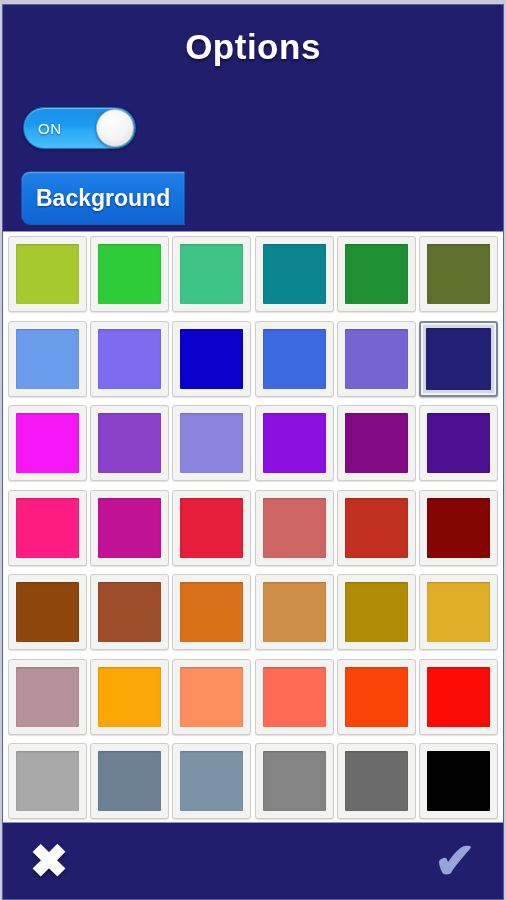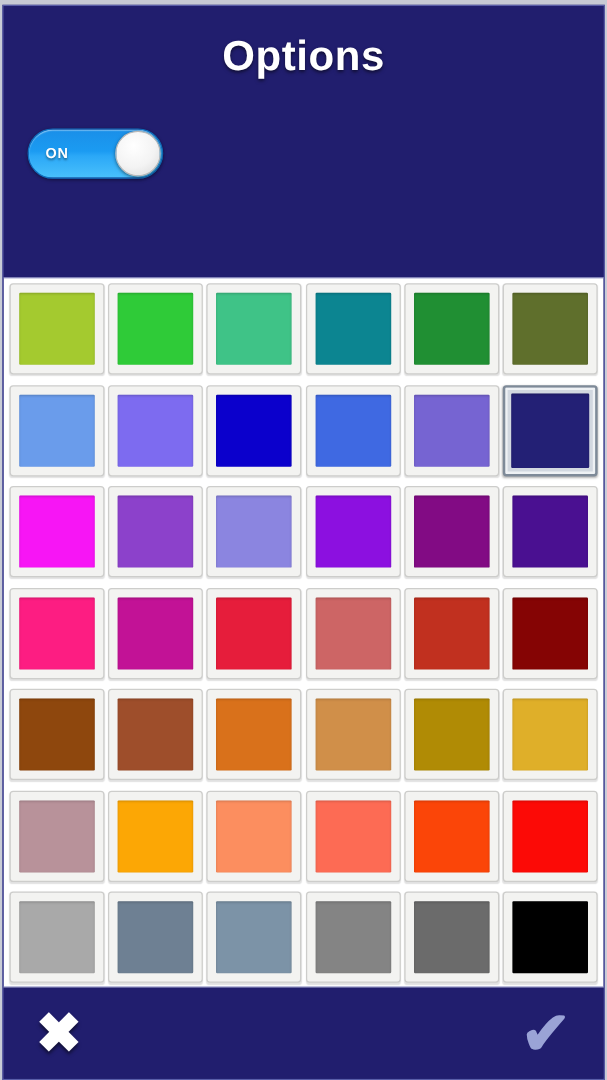--- a/index.html
+++ b/index.html
@@ -81,22 +81,22 @@
     background: linear-gradient(180deg,#1a8fe8 0%, #1b9bf2 45%, #2ba8f7 55%, #49c0fb 100%);
     border: 1px solid #0f6fbd;
     box-shadow: inset 0 1px 1px rgba(255,255,255,0.45), 0 1px 3px rgba(0,0,0,0.45);
     cursor: pointer;
   }
   .switch-text {
     position: absolute;
     left: 14px; top: 50%;
     transform: translateY(-50%);
     color: #ffffff;
-    font-size: 12px;
-    font-weight: bold;
+    font-size: 15px;
+    font-weight: normal;
     letter-spacing: 0.5px;
     text-shadow: 0 1px 2px rgba(0,0,0,0.4);
   }
   .switch-knob {
     position: absolute;
     top: 1px; right: 1px;
     width: 38px; height: 38px;
     border-radius: 50%;
     background: radial-gradient(circle at 40% 32%, #ffffff 0%, #f3f3f3 55%, #d8d8d8 100%);
     border: 1px solid #b8b8b8;
@@ -225,20 +225,21 @@
 
       <div class="row-toggle">
 
         <div class="switch">
           <span class="switch-text">ON</span>
           <span class="switch-knob"></span>
         </div>
       </div>
 
       <div class="tabs">
+        <div class="tab active">Background</div>
       </div>
     </div>
 
     <div class="grid-area" id="grid-area">
         <div class="grid-row">
           <div class="swatch">
             <div class="swatch-fill" style="background: rgb(164, 202, 47);"></div>
           </div>
           <div class="swatch">
             <div class="swatch-fill" style="background: rgb(47, 203, 56);"></div>

